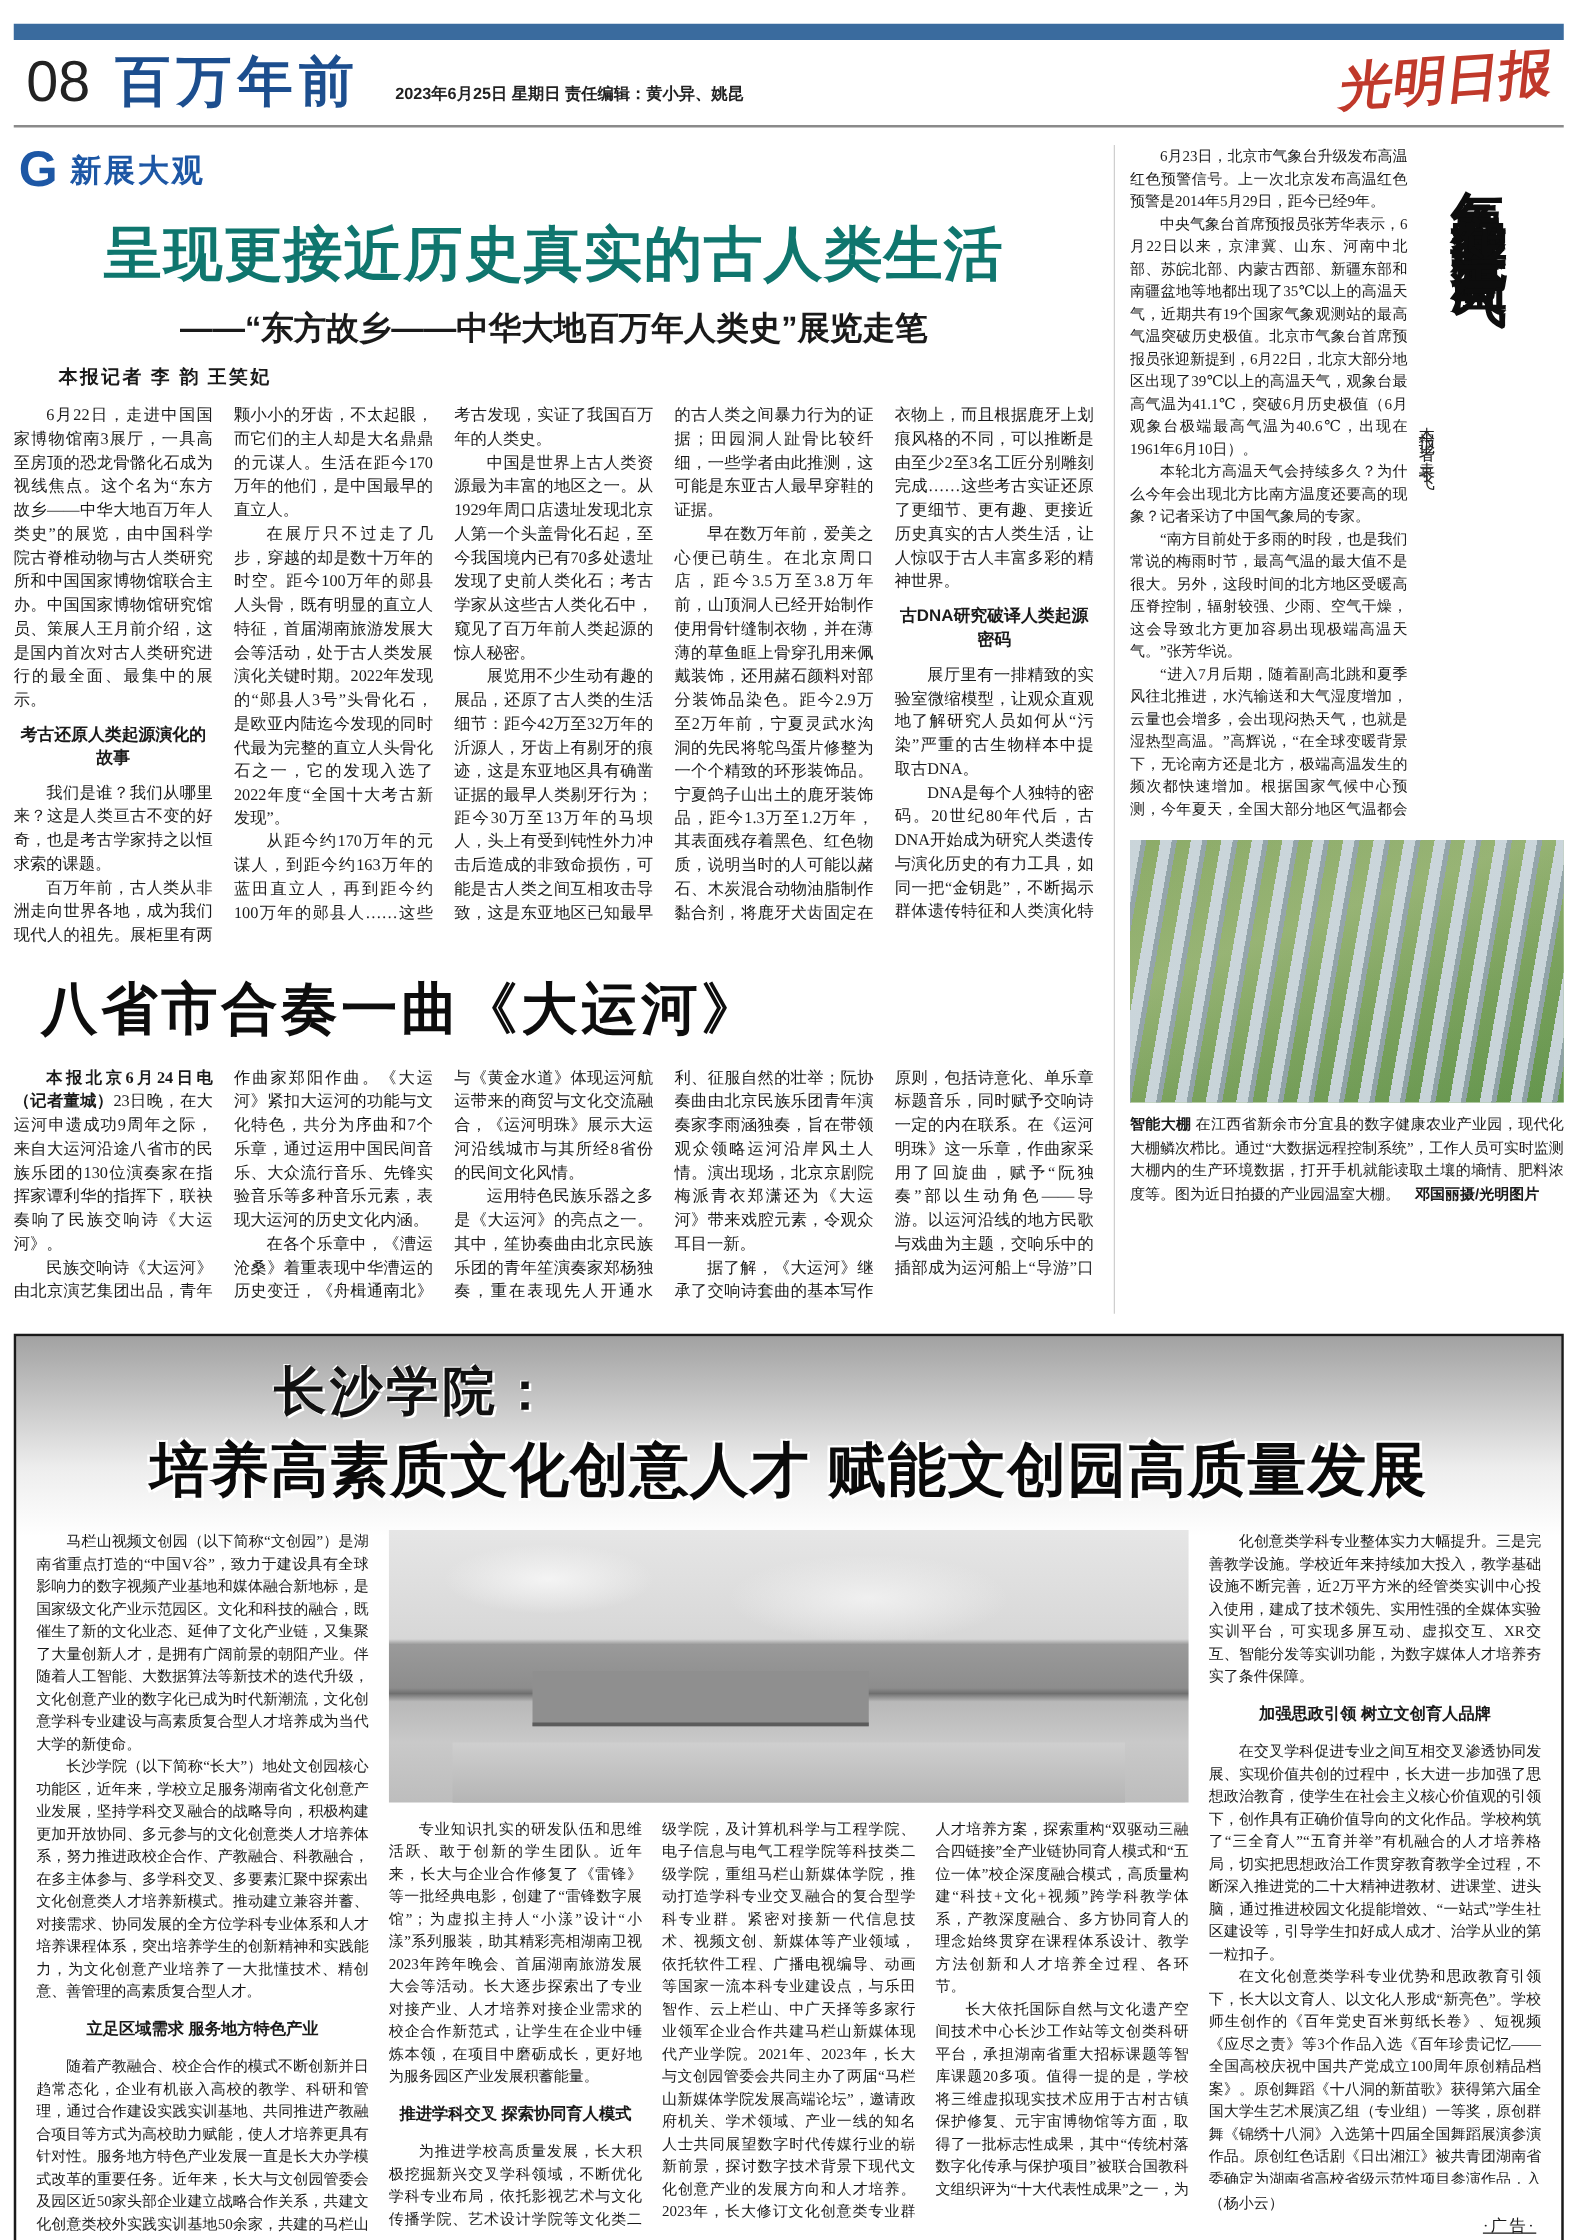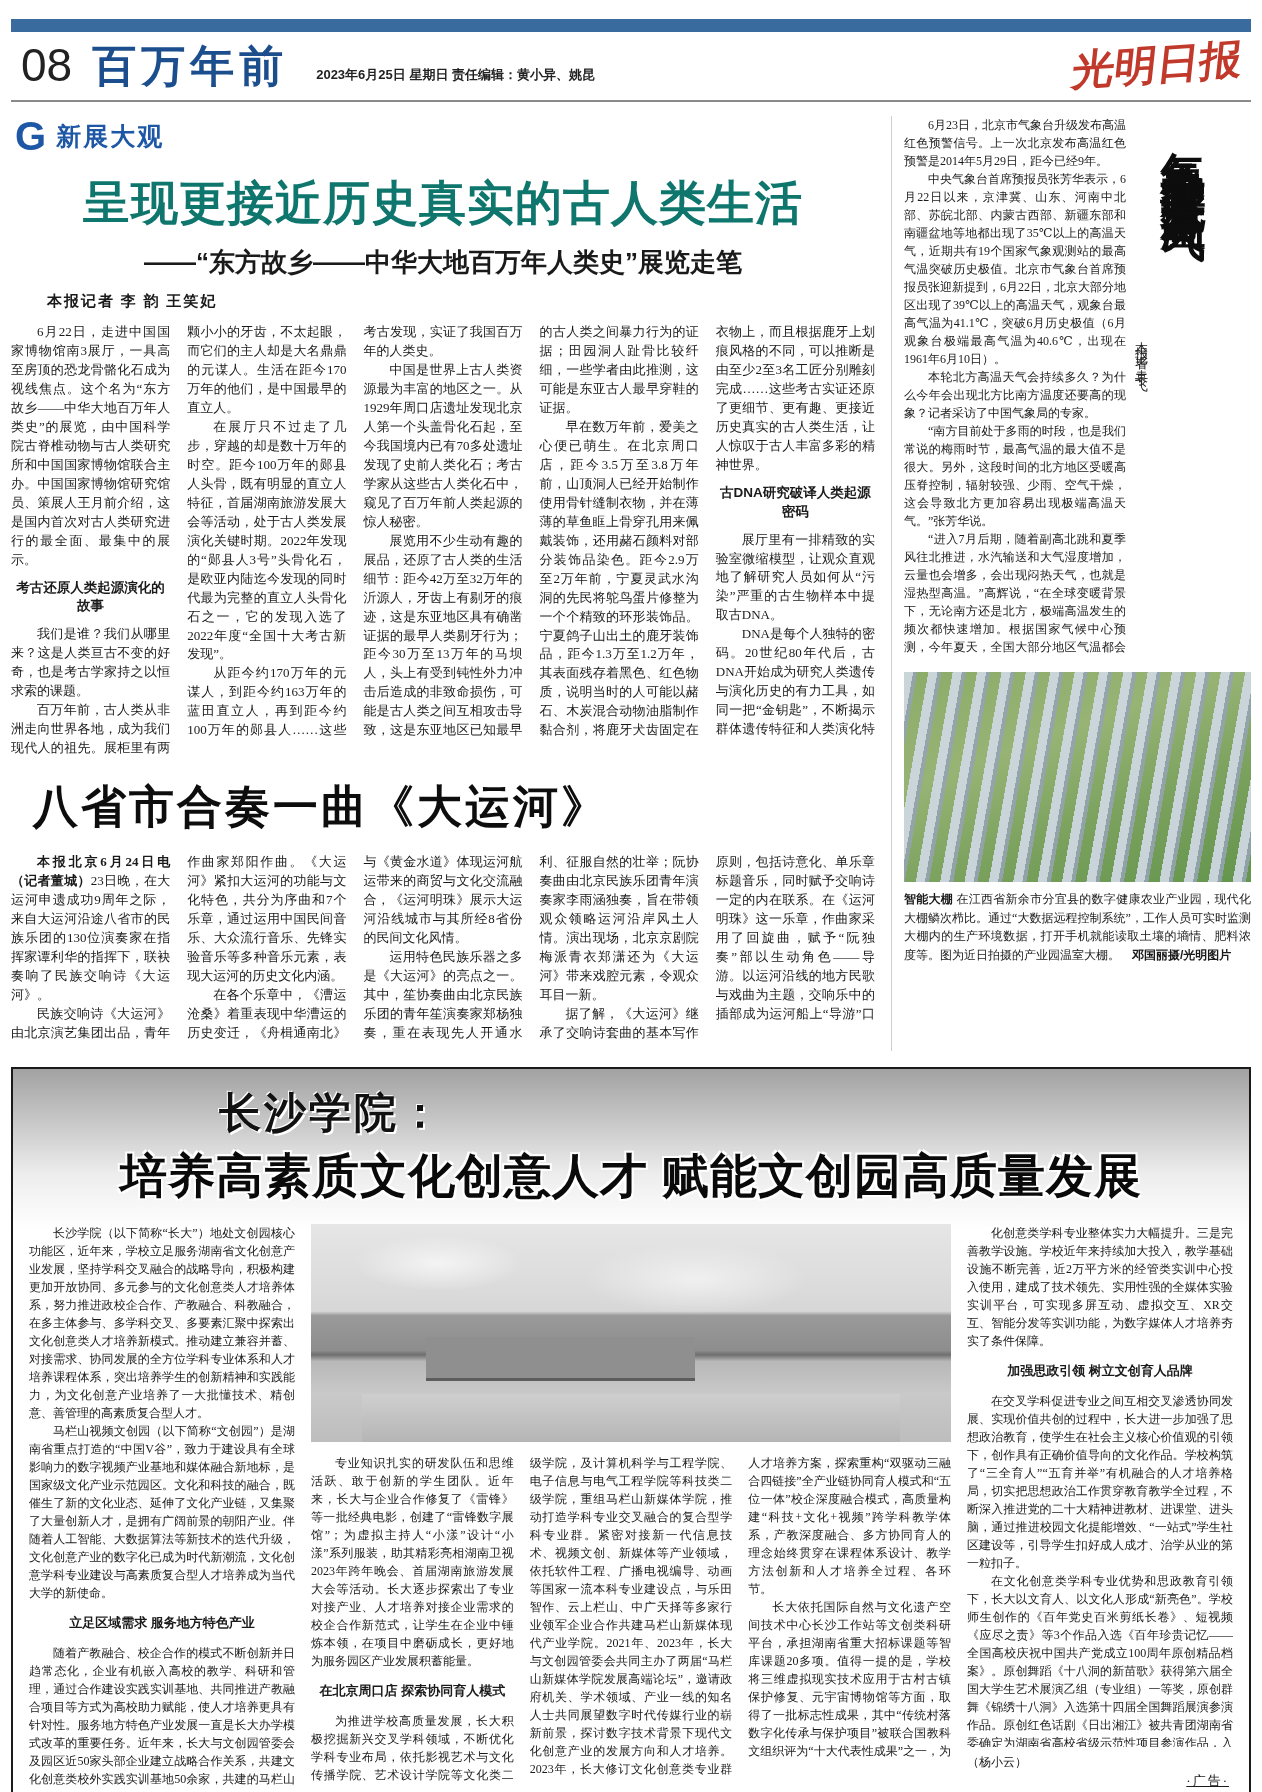--- a/index.html
+++ b/index.html
@@ -144,33 +144,33 @@
       </figure>
     </div>
 
   </section>
 
   <section class="ad-box">
     <div class="ad-title">长沙学院：</div>
     <div class="ad-headline">培养高素质文化创意人才  赋能文创园高质量发展</div>
     <div class="ad-body">
       <div class="ad-col">
+          <p class="para">马栏山视频文创园（以下简称“文创园”）是湖南省重点打造的“中国V谷”，致力于建设具有全球影响力的数字视频产业基地和媒体融合新地标，是国家级文化产业示范园区。文化和科技的融合，既催生了新的文化业态、延伸了文化产业链，又集聚了大量创新人才，是拥有广阔前景的朝阳产业。伴随着人工智能、大数据算法等新技术的迭代升级，文化创意产业的数字化已成为时代新潮流，文化创意学科专业建设与高素质复合型人才培养成为当代大学的新使命。</p>
           <p class="para">长沙学院（以下简称“长大”）地处文创园核心功能区，近年来，学校立足服务湖南省文化创意产业发展，坚持学科交叉融合的战略导向，积极构建更加开放协同、多元参与的文化创意类人才培养体系，努力推进政校企合作、产教融合、科教融合，在多主体参与、多学科交叉、多要素汇聚中探索出文化创意类人才培养新模式。推动建立兼容并蓄、对接需求、协同发展的全方位学科专业体系和人才培养课程体系，突出培养学生的创新精神和实践能力，为文化创意产业培养了一大批懂技术、精创意、善管理的高素质复合型人才。</p>
-          <p class="para">马栏山视频文创园（以下简称“文创园”）是湖南省重点打造的“中国V谷”，致力于建设具有全球影响力的数字视频产业基地和媒体融合新地标，是国家级文化产业示范园区。文化和科技的融合，既催生了新的文化业态、延伸了文化产业链，又集聚了大量创新人才，是拥有广阔前景的朝阳产业。伴随着人工智能、大数据算法等新技术的迭代升级，文化创意产业的数字化已成为时代新潮流，文化创意学科专业建设与高素质复合型人才培养成为当代大学的新使命。</p>
           <div class="sub-head">立足区域需求  服务地方特色产业</div>
           <p class="para">随着产教融合、校企合作的模式不断创新并日趋常态化，企业有机嵌入高校的教学、科研和管理，通过合作建设实践实训基地、共同推进产教融合项目等方式为高校助力赋能，使人才培养更具有针对性。服务地方特色产业发展一直是长大办学模式改革的重要任务。近年来，长大与文创园管委会及园区近50家头部企业建立战略合作关系，共建文化创意类校外实践实训基地50余家，共建的马栏山新媒体现代产业学院获批通过成为湖南省省级新媒体类现代产业学院。</p>
         </div>
       <div class="ad-middle">
         <div class="campus-photo">
           <div class="campus-gate"></div>
           <div class="campus-road"></div>
         </div>
         <div class="ad-mid-cols">
             <p class="para">专业知识扎实的研发队伍和思维活跃、敢于创新的学生团队。近年来，长大与企业合作修复了《雷锋》等一批经典电影，创建了“雷锋数字展馆”；为虚拟主持人“小漾”设计“小漾”系列服装，助其精彩亮相湖南卫视2023年跨年晚会、首届湖南旅游发展大会等活动。长大逐步探索出了专业对接产业、人才培养对接企业需求的校企合作新范式，让学生在企业中锤炼本领，在项目中磨砺成长，更好地为服务园区产业发展积蓄能量。</p>
-            <div class="sub-head">在北京周口店  探索协同育人模式</div>
+            <div class="sub-head">推进学科交叉  探索协同育人模式</div>
             <p class="para">为推进学校高质量发展，长大积极挖掘新兴交叉学科领域，不断优化学科专业布局，依托影视艺术与文化传播学院、艺术设计学院等文化类二级学院，及计算机科学与工程学院、电子信息与电气工程学院等科技类二级学院，重组马栏山新媒体学院，推动打造学科专业交叉融合的复合型学科专业群。紧密对接新一代信息技术、视频文创、新媒体等产业领域，依托软件工程、广播电视编导、动画等国家一流本科专业建设点，与乐田智作、云上栏山、中广天择等多家行业领军企业合作共建马栏山新媒体现代产业学院。2021年、2023年，长大与文创园管委会共同主办了两届“马栏山新媒体学院发展高端论坛”，邀请政府机关、学术领域、产业一线的知名人士共同展望数字时代传媒行业的崭新前景，探讨数字技术背景下现代文化创意产业的发展方向和人才培养。2023年，长大修订文化创意类专业群人才培养方案，探索重构“双驱动三融合四链接”全产业链协同育人模式和“五位一体”校企深度融合模式，高质量构建“科技+文化+视频”跨学科教学体系，产教深度融合、多方协同育人的理念始终贯穿在课程体系设计、教学方法创新和人才培养全过程、各环节。</p>
             <p class="para">长大依托国际自然与文化遗产空间技术中心长沙工作站等文创类科研平台，承担湖南省重大招标课题等智库课题20多项。值得一提的是，学校将三维虚拟现实技术应用于古村古镇保护修复、元宇宙博物馆等方面，取得了一批标志性成果，其中“传统村落数字化传承与保护项目”被联合国教科文组织评为“十大代表性成果”之一，为世界文化遗产数字化保护提供了中国智慧和中国方案。</p>
           </div>
       </div>
       <div class="ad-col5">
         <div class="ad-col5-content">
             <p class="para">化创意类学科专业整体实力大幅提升。三是完善教学设施。学校近年来持续加大投入，教学基础设施不断完善，近2万平方米的经管类实训中心投入使用，建成了技术领先、实用性强的全媒体实验实训平台，可实现多屏互动、虚拟交互、XR交互、智能分发等实训功能，为数字媒体人才培养夯实了条件保障。</p>
             <div class="sub-head">加强思政引领  树立文创育人品牌</div>
             <p class="para">在交叉学科促进专业之间互相交叉渗透协同发展、实现价值共创的过程中，长大进一步加强了思想政治教育，使学生在社会主义核心价值观的引领下，创作具有正确价值导向的文化作品。学校构筑了“三全育人”“五育并举”有机融合的人才培养格局，切实把思想政治工作贯穿教育教学全过程，不断深入推进党的二十大精神进教材、进课堂、进头脑，通过推进校园文化提能增效、“一站式”学生社区建设等，引导学生扣好成人成才、治学从业的第一粒扣子。</p>
             <p class="para">在文化创意类学科专业优势和思政教育引领下，长大以文育人、以文化人形成“新亮色”。学校师生创作的《百年党史百米剪纸长卷》、短视频《应尽之责》等3个作品入选《百年珍贵记忆——全国高校庆祝中国共产党成立100周年原创精品档案》。原创舞蹈《十八洞的新苗歌》获得第六届全国大学生艺术展演乙组（专业组）一等奖，原创群舞《锦绣十八洞》入选第十四届全国舞蹈展演参演作品。原创红色话剧《日出湘江》被共青团湖南省委确定为湖南省高校省级示范性项目参演作品，入选长沙市精神文明建设“五个一”工程。</p>

